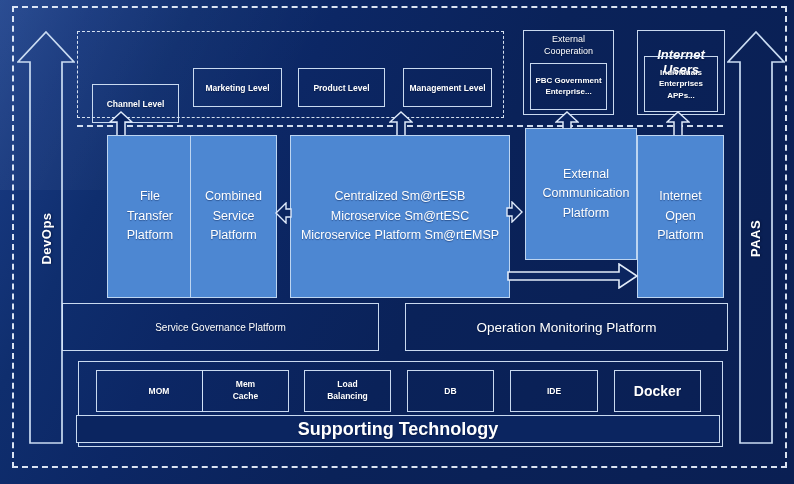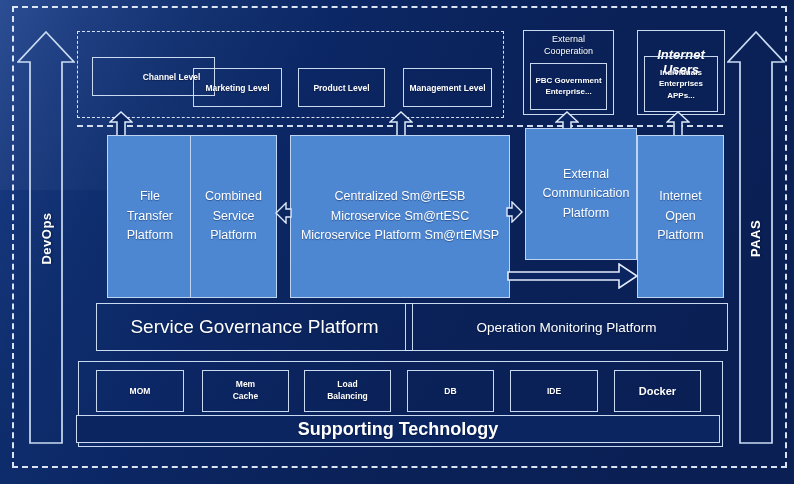--- a/index.html
+++ b/index.html
@@ -52,21 +52,21 @@
   <div class="abs" style="left:727px;top:31px;">
     <svg width="58" height="414" viewBox="0 0 58 414">
       <path d="M29,1 L57,31 H45 V412 H13 V31 H1 Z" fill="none" stroke="#cadcf2" stroke-width="1.7"></path>
     </svg>
   </div>
   <div class="abs rail-label" style="left:727px;top:31px;width:58px;height:414px;">
     <span>PAAS</span>
   </div>
 
   <div class="abs dashedbox" style="left:77px;top:31px;width:425px;height:85px;"></div>
-  <div class="abs darkbox bold" style="left:92px;top:57px;width:85px;height:37px;font-size:8.5px;padding-left:36px;">
+  <div class="abs darkbox bold" style="left:92px;top:84px;width:85px;height:37px;font-size:8.5px;">
     <span>Channel Level</span>
   </div>
   <div class="abs darkbox bold" style="left:193px;top:68px;width:87px;height:37px;font-size:8.5px;">
     <span>Marketing Level</span>
   </div>
   <div class="abs darkbox bold" style="left:298px;top:68px;width:85px;height:37px;font-size:8.5px;">
     <span>Product Level</span>
   </div>
   <div class="abs darkbox bold" style="left:403px;top:68px;width:87px;height:37px;font-size:8.5px;">
     <span>Management Level</span>
@@ -139,44 +139,44 @@
         <path d="M1,7 H6 V1 L16,11 L6,21 V15 H1 Z" fill="#0b2560" stroke="#dfeafa" stroke-width="1.4"></path>
       </svg>
   </div>
 
   <div class="abs" style="left:507px;top:263px;">
     <svg width="132" height="26" viewBox="0 0 132 26">
         <path d="M1,9 H112 V1 L130,13 L112,25 V17 H1 Z" fill="#0b2560" stroke="#e2ecf9" stroke-width="1.6"></path>
       </svg>
   </div>
 
-  <div class="abs darkbox" style="left:96px;top:303px;width:315px;height:46px;font-size:19px;">
+  <div class="abs darkbox" style="left:62px;top:303px;width:315px;height:46px;font-size:10px;">
     <span>Service Governance Platform</span>
   </div>
   <div class="abs darkbox" style="left:405px;top:303px;width:321px;height:46px;font-size:13.5px;">
     <span>Operation Monitoring Platform</span>
   </div>
 
   <div class="abs darkbox" style="left:78px;top:361px;width:643px;height:84px;"></div>
 
-  <div class="abs darkbox bold" style="left:96px;top:370px;width:86px;height:40px;font-size:8.5px;">
+  <div class="abs darkbox bold" style="left:96px;top:370px;width:86px;height:40px;font-size:8.5px;padding-left:19px;">
     <span>MOM</span>
   </div>
   <div class="abs darkbox bold" style="left:202px;top:370px;width:85px;height:40px;font-size:8.5px;line-height:1.4;">
     <div style="width:34px;">Mem Cache</div>
   </div>
   <div class="abs darkbox bold" style="left:304px;top:370px;width:85px;height:40px;font-size:8.5px;line-height:1.4;">
     <div style="width:46px;">Load Balancing</div>
   </div>
   <div class="abs darkbox bold" style="left:407px;top:370px;width:85px;height:40px;font-size:8.5px;">
     <span>DB</span>
   </div>
   <div class="abs darkbox bold" style="left:510px;top:370px;width:86px;height:40px;font-size:8.5px;">
     <span>IDE</span>
   </div>
-  <div class="abs darkbox bold" style="left:614px;top:370px;width:85px;height:40px;font-size:11px;align-items:center;">
+  <div class="abs darkbox bold" style="left:614px;top:370px;width:85px;height:40px;font-size:14px;align-items:center;">
     <span>Docker</span>
   </div>
 
   <div class="abs darkbox bold" style="left:76px;top:415px;width:642px;height:26px;font-size:18px;background:#0b2560;">
     <span>Supporting Technology</span>
   </div>
 </div>
 
 </body></html>

